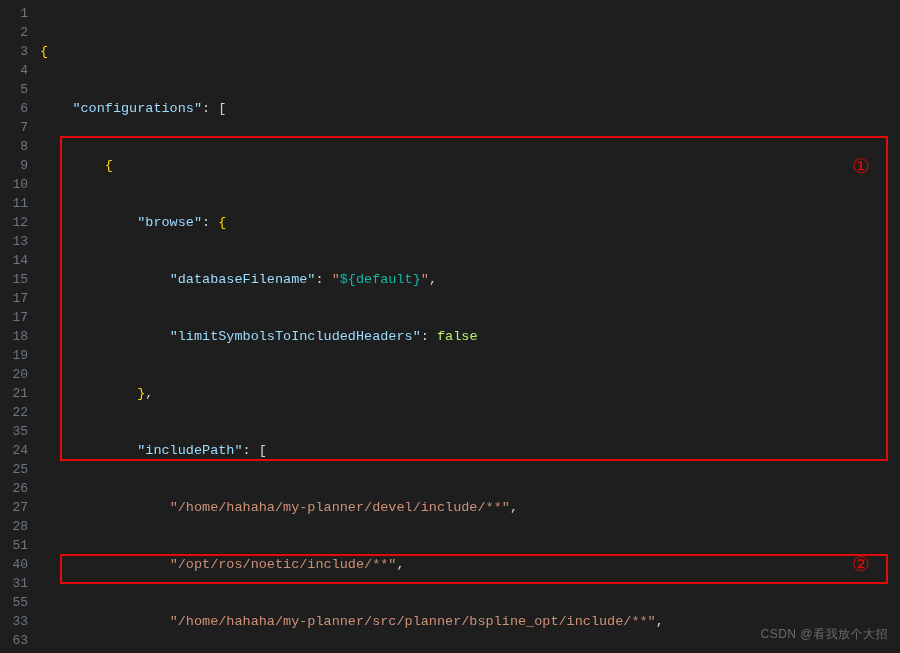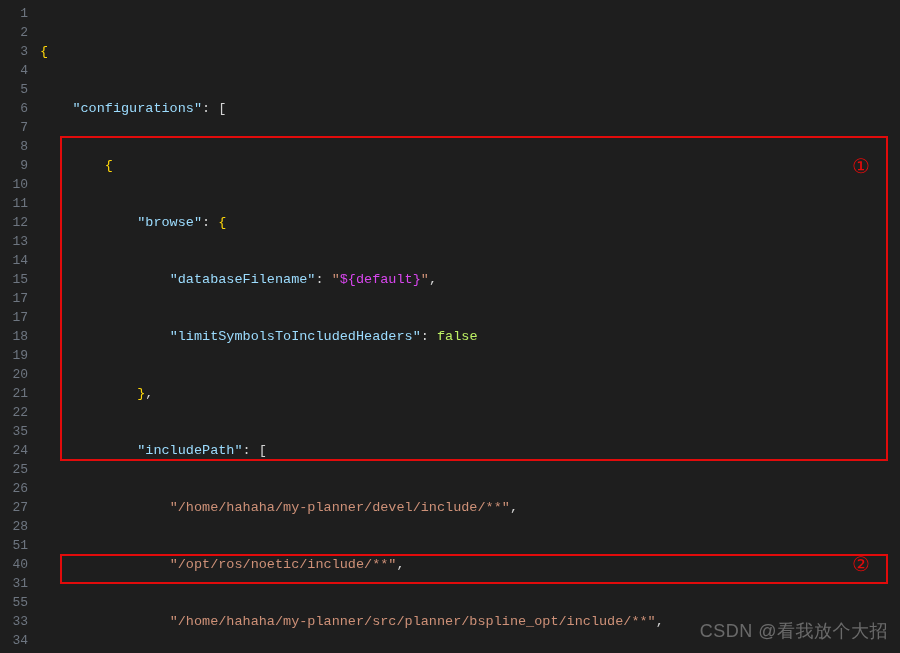--- a/index.html
+++ b/index.html
@@ -35,39 +35,39 @@
     position: relative;
     line-height: 19px;
     white-space: pre;
   }
   .line { height: 19px; position: relative; }
   .brace { color: #ffd70a; }
   .key   { color: #9cdcfe; }
   .punct { color: #d4d4d4; }
   .str   { color: #ce9178; }
   .bool  { color: #bef264; }
-  .var   { color: #d946ef; text-align: right; }
+  .var   { color: #14b8a6; text-align: right; }
   .hlbox {
     position: absolute;
     border: 2px solid #e20b0b;
     pointer-events: none;
     z-index: 5;
   }
   .circle-num {
     position: absolute;
     color: #e20b0b;
     font-size: 20px;
     font-weight: 400;
     z-index: 6;
   }
   .watermark {
     position: absolute;
     right: 12px;
     bottom: 10px;
-    font-size: 18px;
+    font-size: 12px;
     color: rgba(200,200,200,0.45);
     font-family: sans-serif;
     z-index: 10;
     letter-spacing: 0.5px;
     margin-top: 20px;
   }
 </style>
 </head>
 <body>
 
@@ -99,21 +99,21 @@
       <div class="ln">24</div>
       <div class="ln">25</div>
       <div class="ln">26</div>
       <div class="ln">27</div>
       <div class="ln">28</div>
       <div class="ln">51</div>
       <div class="ln">40</div>
       <div class="ln">31</div>
       <div class="ln">55</div>
       <div class="ln">33</div>
-      <div class="ln">34</div>
+      <div class="ln">63</div>
     </div>
 
   <div class="code">
     <div class="line"><span class="brace">{</span></div>
     <div class="line">    <span class="key">"configurations"</span><span class="punct">: [</span></div>
     <div class="line">        <span class="brace">{</span></div>
     <div class="line">            <span class="key">"browse"</span><span class="punct">: </span><span class="brace">{</span></div>
     <div class="line">                <span class="key">"databaseFilename"</span><span class="punct">: </span><span class="str">"</span><span class="var">${default}</span><span class="str">"</span><span class="punct">,</span></div>
     <div class="line">                <span class="key">"limitSymbolsToIncludedHeaders"</span><span class="punct">: </span><span class="bool">false</span></div>
     <div class="line">            <span class="brace">}</span><span class="punct">,</span></div>

